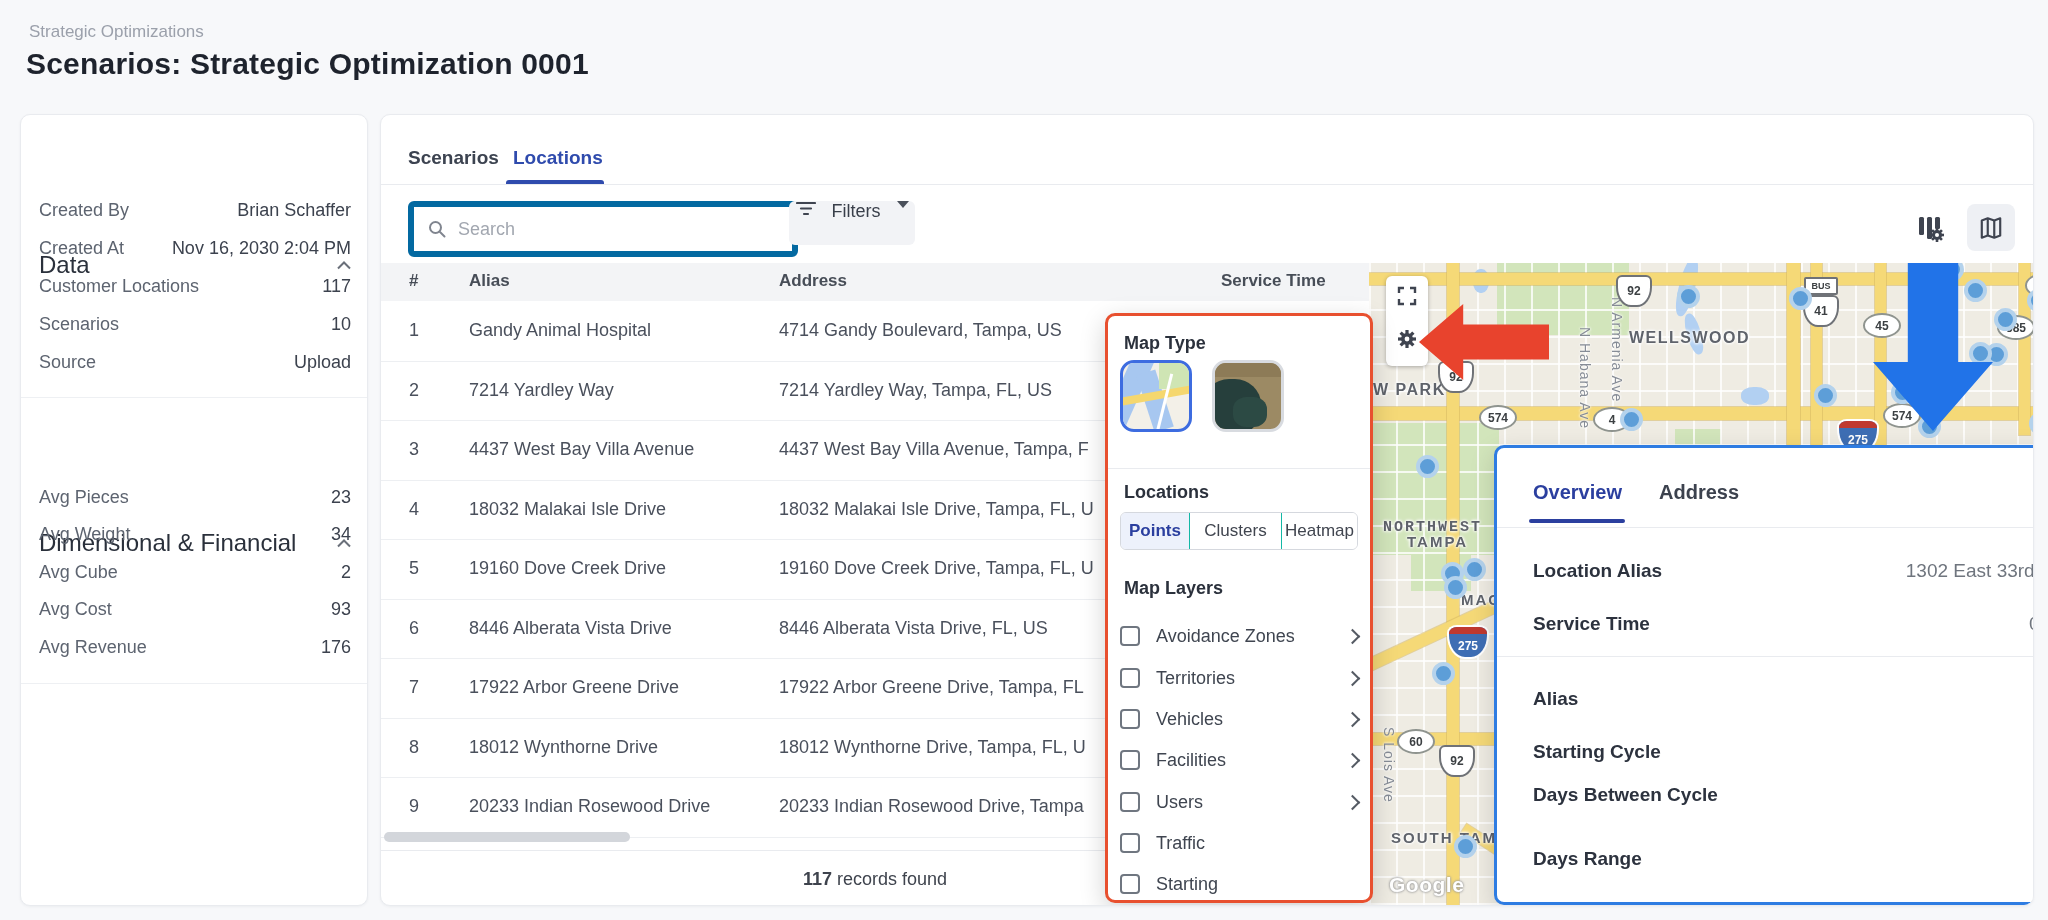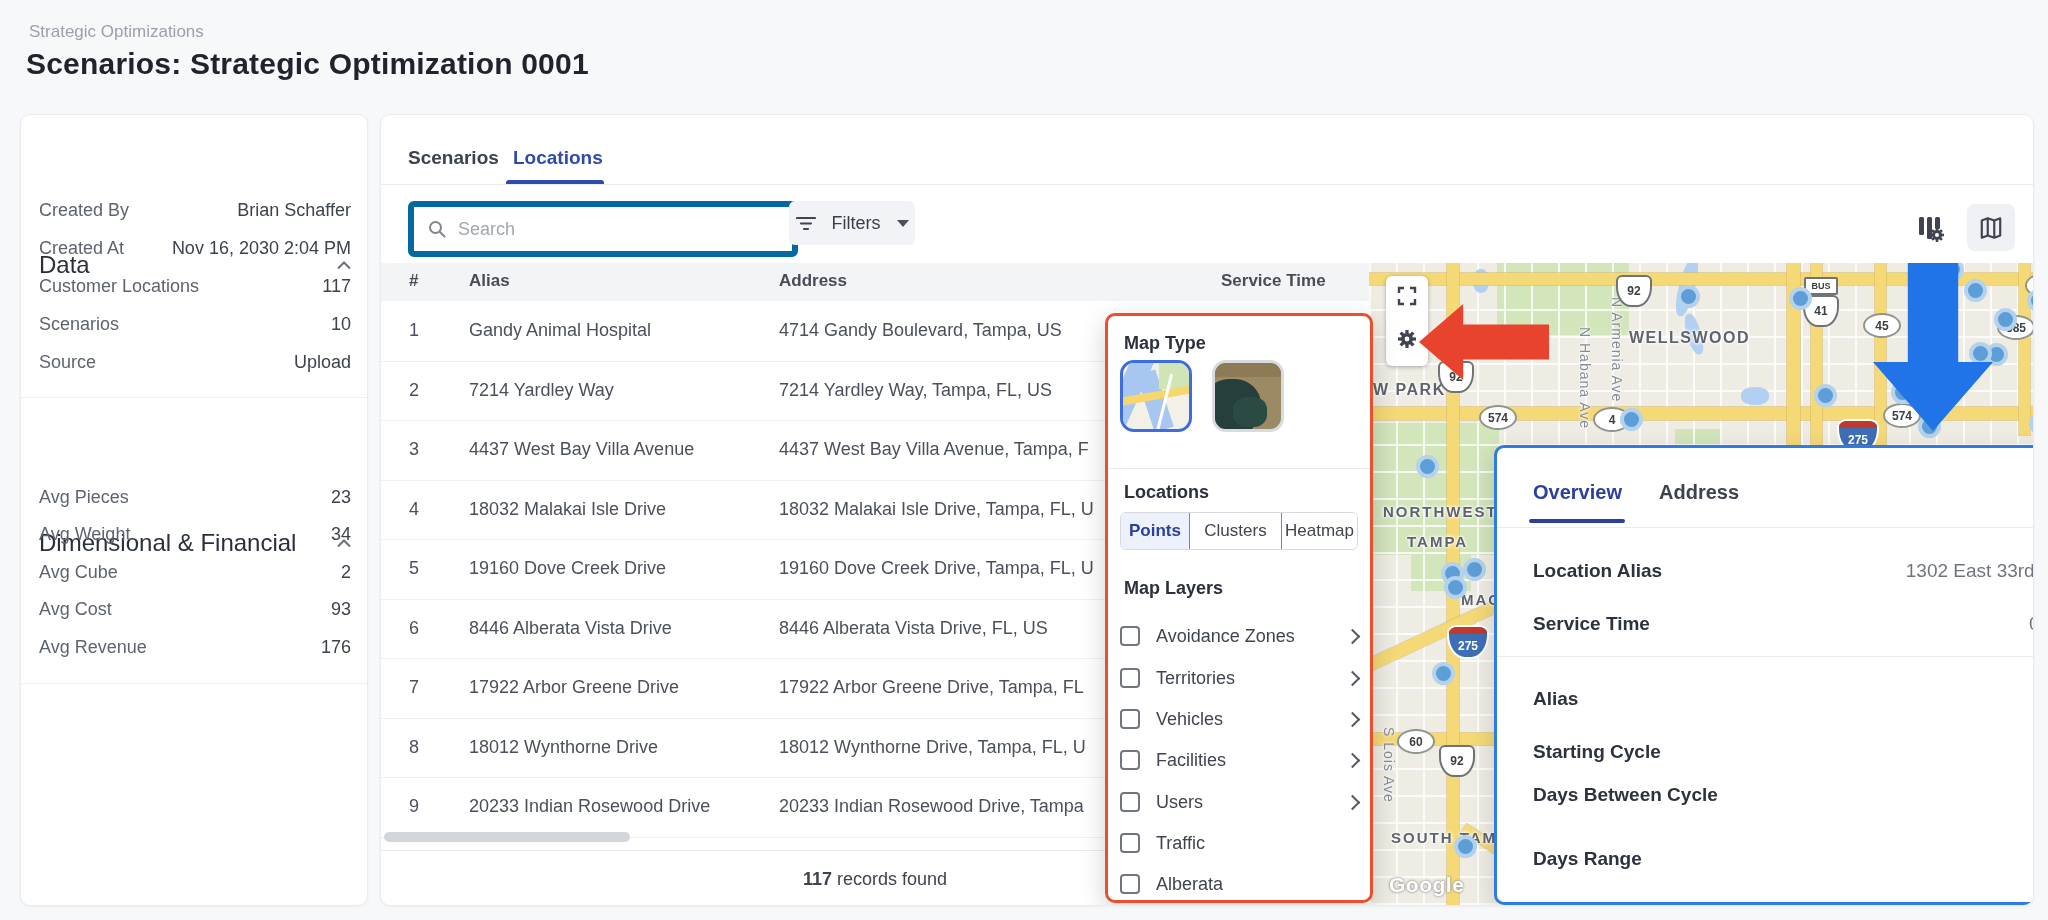--- a/index.html
+++ b/index.html
@@ -28,21 +28,21 @@
   .main-card{left:380px;top:114px;width:1652px;height:790px;overflow:hidden;border-radius:10px;}
   .tab{position:absolute;top:32px;font-size:19px;font-weight:600;cursor:pointer;}
   .tab.inactive{color:#3c4350;}
   .tab.active{color:#2f4bad;}
   .tab-underline{position:absolute;left:125px;top:65px;width:98px;height:4px;background:#2f4bad;border-radius:3px 3px 0 0;}
   .tabbar-line{position:absolute;left:0;right:0;top:69px;border-top:1.5px solid #e9ebef;}
 
   .search-box{position:absolute;left:27px;top:86px;width:378px;height:44px;border:6px solid #0369a1;border-radius:6px;background:#fff;display:flex;align-items:center;}
   .search-box input{border:0;outline:0;flex:1;font-size:18px;color:#3c424e;font-family:"Liberation Sans",sans-serif;background:transparent;margin-left:10px;}
   .search-box input::placeholder{color:#a2a7b0;}
-  .filters-btn{position:absolute;left:408px;top:86px;width:126px;height:44px;background:#f2f3f6;border-radius:6px;display:flex;align-items:center;justify-content:center;gap:16px;font-size:18px;color:#393f4a;cursor:pointer;}
+  .filters-btn{position:absolute;left:408px;top:86px;width:126px;height:44px;background:#f2f3f6;border-radius:6px;display:flex;justify-content:center;gap:16px;font-size:18px;color:#393f4a;cursor:pointer;}
   .caret-down{width:0;height:0;border-left:6px solid transparent;border-right:6px solid transparent;border-top:7px solid #4a505b;}
 
   .icon-btn{position:absolute;display:flex;align-items:center;justify-content:center;cursor:pointer;}
   .colset-btn{left:1528px;top:92px;width:42px;height:42px;}
   .mapview-btn{left:1586px;top:89px;width:48px;height:47px;background:#eef0f4;border-radius:8px;}
 
   
   .thead{position:absolute;left:0;top:148px;width:988px;height:38px;background:#f3f4f6;font-size:17px;font-weight:600;color:#474d57;}
   .thead span{position:absolute;top:8px;white-space:nowrap;}
   .trow{position:absolute;left:0;width:988px;height:59.5px;border-bottom:1px solid #edeff2;font-size:18px;color:#4a505c;}
@@ -314,21 +314,21 @@
     <div class="road" style="left:78px;top:0;width:12px;height:642px;"></div>
     <div class="road" style="left:418px;top:0;width:13px;height:642px;"></div>
     <div class="road" style="left:442px;top:0;width:11px;height:642px;"></div>
     <div class="road" style="left:506px;top:0;width:11px;height:642px;"></div>
     <div class="road" style="left:650px;top:0;width:11px;height:172px;"></div>
     <div class="road" style="left:-8px;top:400px;width:215px;height:12px;transform:rotate(-25deg);transform-origin:left center;"></div>
     <div class="road" style="left:95px;top:560px;width:165px;height:10px;transform:rotate(33deg);transform-origin:left center;"></div>
 
     <div class="map-label" style="left:4px;top:118px;">W PARK</div>
     <div class="map-label" style="left:260px;top:66px;">WELLSWOOD</div>
-    <div class="map-label small" style="left:14px;top:240px;">NORTHWEST</div>
+    <div class="map-label small" style="left:14px;top:256px;font-family:Liberation Mono, monospace;">NORTHWEST</div>
     <div class="map-label small" style="left:38px;top:270px;">TAMPA</div>
     <div class="map-label small" style="left:92px;top:328px;">MAC</div>
     <div class="map-label small" style="left:22px;top:566px;">SOUTH TAMPA</div>
     <div class="street-v" style="left:208px;top:64px;height:112px;">N Habana Ave</div>
     <div class="street-v" style="left:240px;top:34px;height:172px;">N Armenia Ave</div>
     <div class="street-v" style="left:12px;top:464px;height:102px;">S Lois Ave</div>
     <div class="street-v" style="left:570px;top:34px;height:112px;">N 15th St</div>
 
     <div class="shield-us" style="left:69px;top:98px;">
         <span>92</span>
@@ -477,21 +477,21 @@
       <span class="cb"></span>
         <span class="lbl">Users</span>
         <span class="chev-r"></span>
       </div>
     <div class="layer-row" style="top:514px;">
       <span class="cb"></span>
         <span class="lbl">Traffic</span>
       </div>
     <div class="layer-row" style="top:555px;">
       <span class="cb"></span>
-        <span class="lbl">Alberata</span>
+        <span class="lbl">Starting</span>
       </div>
   </div>
 
   <div class="loc-panel">
     <div class="lp-tab" style="left:36px;color:#2b3f9f;">Overview</div>
     <div class="lp-tab" style="left:162px;color:#3c424e;">Address</div>
     <div class="lp-underline"></div>
     <div class="lp-line" style="top:79px;"></div>
 
     <div class="lp-row" style="top:109px;">

